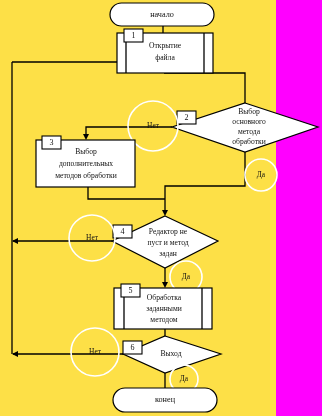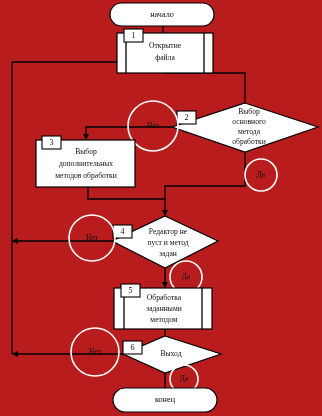--- a/index.html
+++ b/index.html
@@ -8,23 +8,23 @@
     background: #FF00FF;
   }
   body {
     width: 322px;
     height: 416px;
     overflow: hidden;
     font-family: "Liberation Serif", "DejaVu Serif", serif;
   }
   #flowchart-root {
     position: relative;
-    width: 322px;
+    width: 276px;
     height: 416px;
-    background: #b91c1c;
+    background: #fde047;
   }
   svg.chart-svg {
     position: absolute;
     left: 0;
     top: 0;
     width: 322px;
     height: 416px;
     display: block;
   }
   .node-shape {

